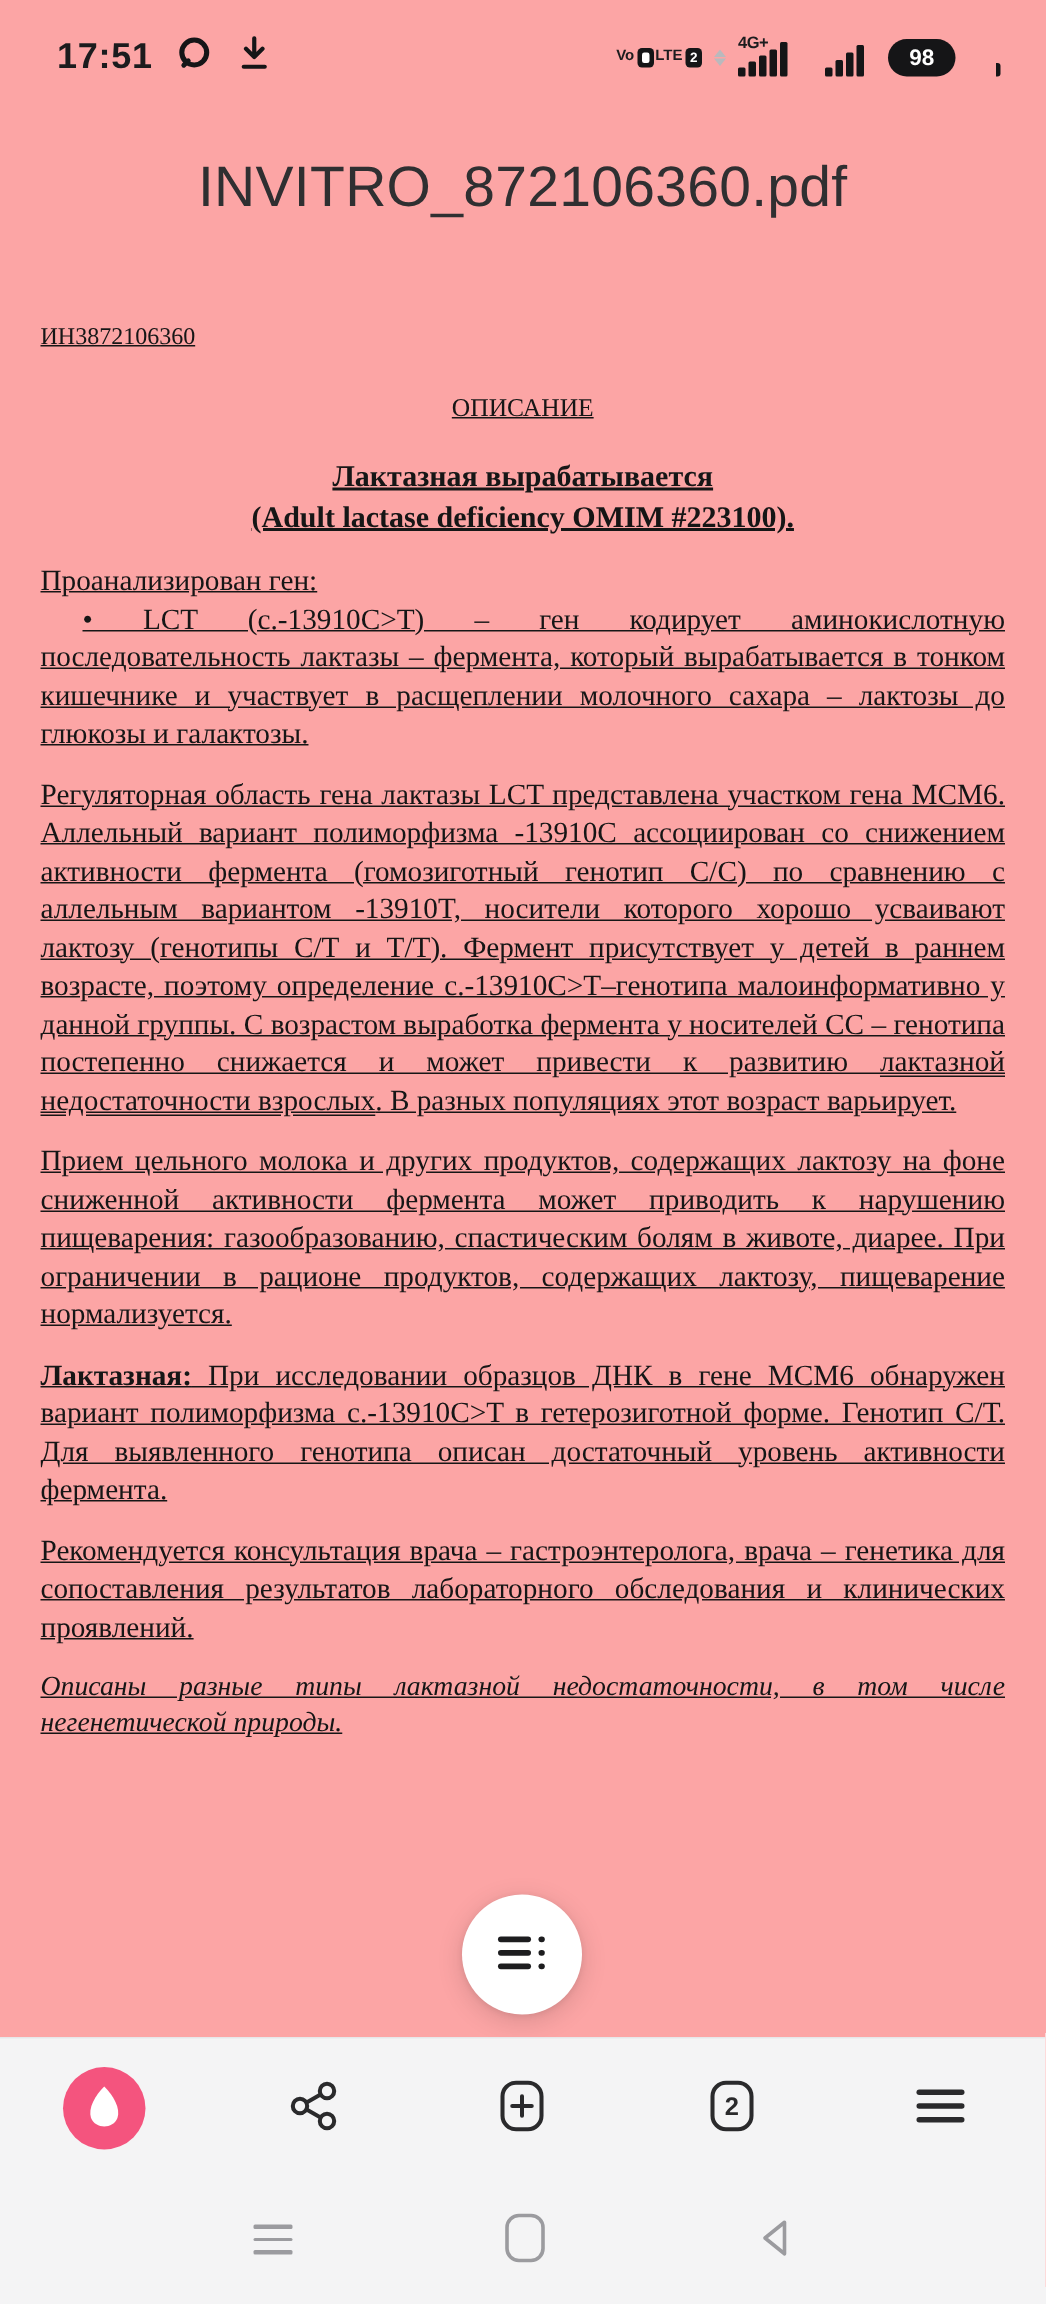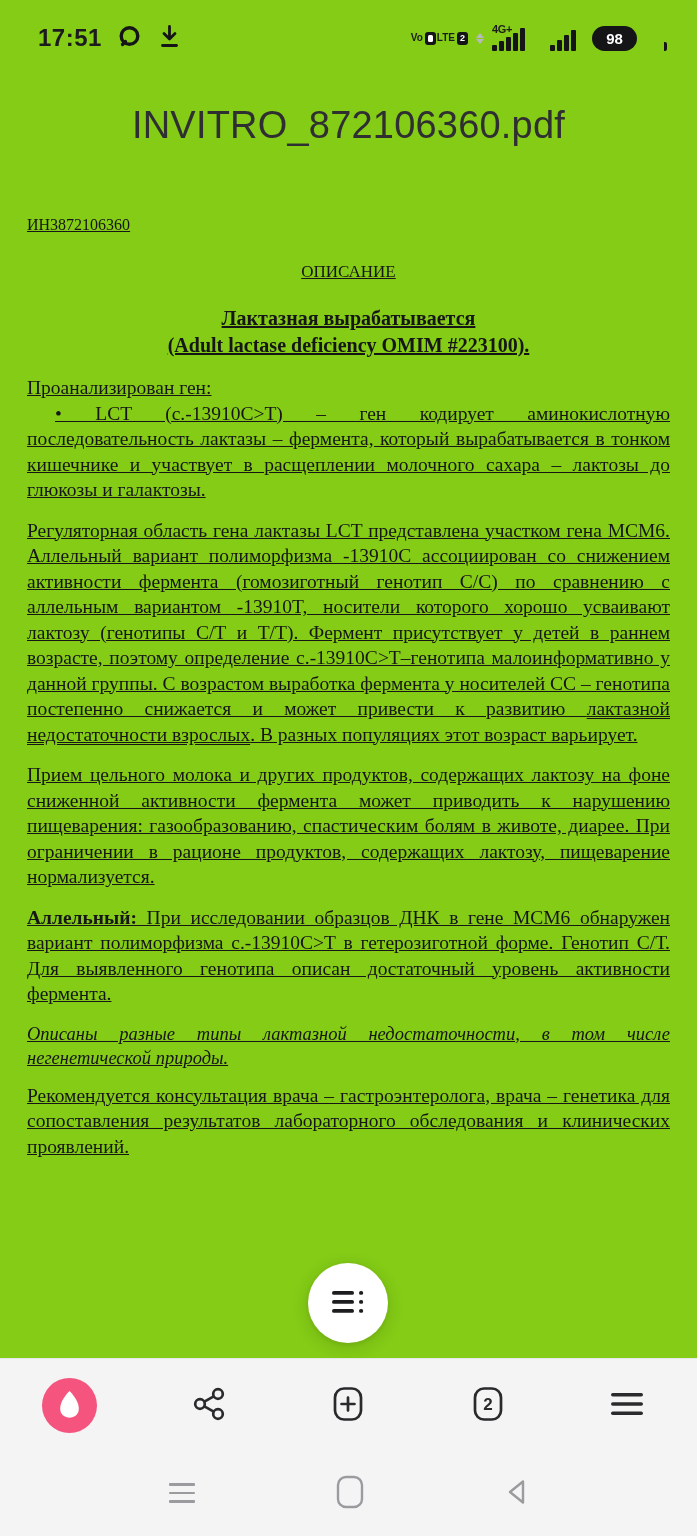--- a/index.html
+++ b/index.html
@@ -1,16 +1,16 @@
 <!DOCTYPE html>
 <html><head>
 <meta charset="utf-8">
 <style>
   html,body{margin:0;padding:0;background:#ffffff;}
-  .screen{position:relative;width:697px;height:1536px;background:#84cc16;overflow:hidden;
+  .screen{position:relative;width:697px;height:1536px;background:#fca5a5;overflow:hidden;
           font-family:"Liberation Sans", sans-serif;color:#1c1c1e;}
 
   
   .status-bar{position:absolute;top:14px;left:0;right:0;height:48px;
               display:flex;align-items:center;justify-content:space-between;
               padding:0 30px 0 38px;box-sizing:border-box;}
   .sb-left{display:flex;align-items:center;gap:14px;}
   .sb-time{font-size:24px;font-weight:600;letter-spacing:.5px;}
   .sb-right{display:flex;align-items:center;gap:8px;}
   .volte{display:flex;flex-direction:row;gap:1px;}
@@ -149,23 +149,23 @@
   <div class="pdf-title">INVITRO_872106360.pdf</div>
 
   <div class="doc">
       <p class="para docid"><span>ИН3872106360</span></p>
       <p class="para center section"><span>ОПИСАНИЕ</span></p>
       <p class="para center heading"><span class="b">Лактазная вырабатывается</span><br><span class="b">(Adult lactase deficiency OMIM #223100).</span></p>
       <p class="para justify tight"><span>Проанализирован ген:</span></p>
       <p class="para justify indent"><span>•  LCT (с.-13910C&gt;T) – ген кодирует аминокислотную последовательность лактазы – фермента, который вырабатывается в тонком кишечнике и участвует в расщеплении молочного сахара – лактозы до глюкозы и галактозы.</span></p>
       <p class="para justify"><span>Регуляторная область гена лактазы LCT представлена участком гена MCM6. Аллельный вариант полиморфизма -13910C ассоциирован со снижением активности фермента (гомозиготный генотип С/С) по сравнению с аллельным вариантом -13910T, носители которого хорошо усваивают лактозу (генотипы С/Т и Т/Т). Фермент присутствует у детей в раннем возрасте, поэтому определение с.-13910C&gt;T–генотипа малоинформативно у данной группы. С возрастом выработка фермента у носителей СС – генотипа постепенно снижается и может привести к развитию </span><span class="u">лактазной недостаточности взрослых</span><span>. В разных популяциях этот возраст варьирует.</span></p>
       <p class="para justify"><span>Прием цельного молока и других продуктов, содержащих лактозу на фоне сниженной активности фермента может приводить к нарушению пищеварения: газообразованию, спастическим болям в животе, диарее. При ограничении в рационе продуктов, содержащих лактозу, пищеварение нормализуется.</span></p>
-      <p class="para justify"><span class="b">Аллельный:</span><span> При исследовании образцов ДНК в гене MCM6 обнаружен вариант полиморфизма с.-13910C&gt;T в гетерозиготной форме. Генотип С/Т. Для выявленного генотипа описан достаточный уровень активности фермента.</span></p>
+      <p class="para justify"><span class="b">Лактазная:</span><span> При исследовании образцов ДНК в гене MCM6 обнаружен вариант полиморфизма с.-13910C&gt;T в гетерозиготной форме. Генотип С/Т. Для выявленного генотипа описан достаточный уровень активности фермента.</span></p>
+      <p class="para justify"><span>Рекомендуется консультация врача – гастроэнтеролога, врача – генетика для сопоставления результатов лабораторного обследования и клинических проявлений.</span></p>
       <p class="para justify note"><span class="i">Описаны разные типы лактазной недостаточности, в том числе негенетической природы.</span></p>
-      <p class="para justify"><span>Рекомендуется консультация врача – гастроэнтеролога, врача – генетика для сопоставления результатов лабораторного обследования и клинических проявлений.</span></p>
     </div>
 
   <button class="fab">
     <span>
       <svg width="36" height="30" viewBox="0 0 36 30">
         <rect x="2" y="4" width="22" height="3.8" rx="1.9" fill="#1d1d1f"></rect>
         <rect x="2" y="13" width="22" height="3.8" rx="1.9" fill="#1d1d1f"></rect>
         <rect x="2" y="22" width="22" height="3.8" rx="1.9" fill="#1d1d1f"></rect>
         <rect x="29" y="4" width="4.2" height="3.8" rx="1.9" fill="#1d1d1f"></rect>
         <rect x="29" y="13" width="4.2" height="3.8" rx="1.9" fill="#1d1d1f"></rect>

